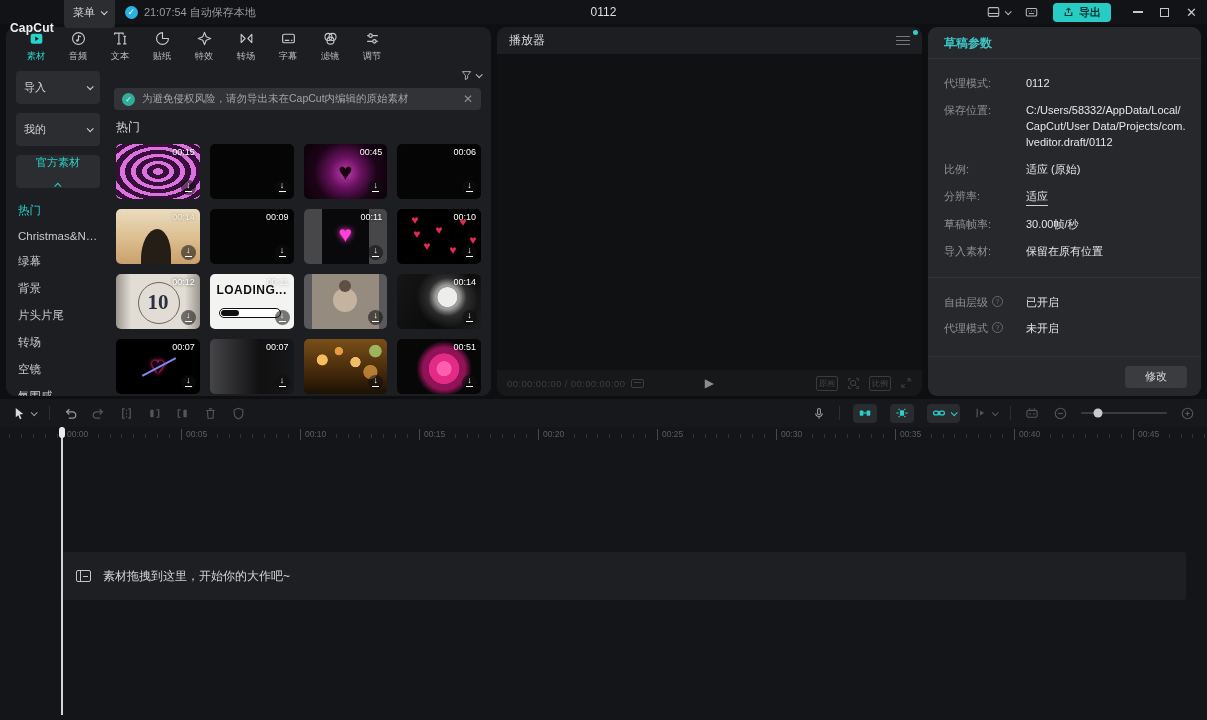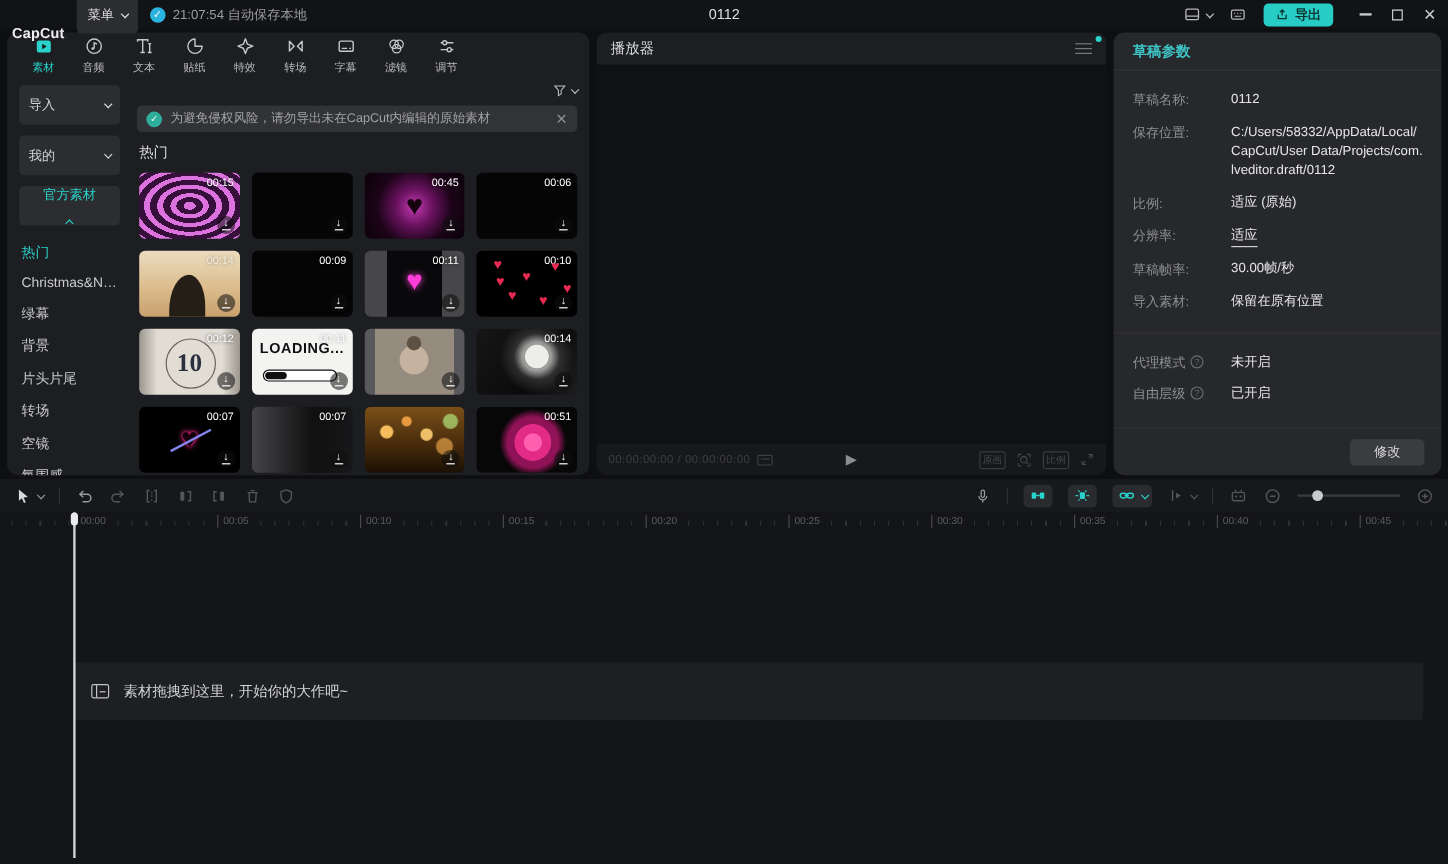--- a/index.html
+++ b/index.html
@@ -430,21 +430,21 @@
             </svg>
         </span>
       </div>
     </section>
 
     <section class="panel draft-panel">
       <div class="draft-header">草稿参数</div>
       <div class="draft-rows" id="draft-rows">
           <div class="drow">
             <span class="dlabel">
-              <span>草稿名称:</span>
+              <span>代理模式:</span>
             </span>
             <span class="dvalue">0112</span>
           </div>
           <div class="drow">
             <span class="dlabel">
               <span>保存位置:</span>
             </span>
             <span class="dvalue">C:/Users/58332/AppData/Local/CapCut/User Data/Projects/com.lveditor.draft/0112</span>
           </div>
           <div class="drow">
@@ -469,31 +469,31 @@
             <span class="dlabel">
               <span>导入素材:</span>
             </span>
             <span class="dvalue">保留在原有位置</span>
           </div>
         </div>
       <div class="draft-divider"></div>
       <div class="draft-rows" id="draft-rows2">
           <div class="drow">
             <span class="dlabel">
+              <span>自由层级</span>
+              <span class="help-icon"></span>
+            </span>
+            <span class="dvalue">已开启</span>
+          </div>
+          <div class="drow">
+            <span class="dlabel">
               <span>代理模式</span>
               <span class="help-icon"></span>
             </span>
             <span class="dvalue">未开启</span>
-          </div>
-          <div class="drow">
-            <span class="dlabel">
-              <span>自由层级</span>
-              <span class="help-icon"></span>
-            </span>
-            <span class="dvalue">已开启</span>
           </div>
         </div>
       <div class="draft-footer">
         <button class="modify-btn">修改</button>
       </div>
     </section>
   </div>
 
   <div class="timeline">
     <div class="tl-toolbar">

